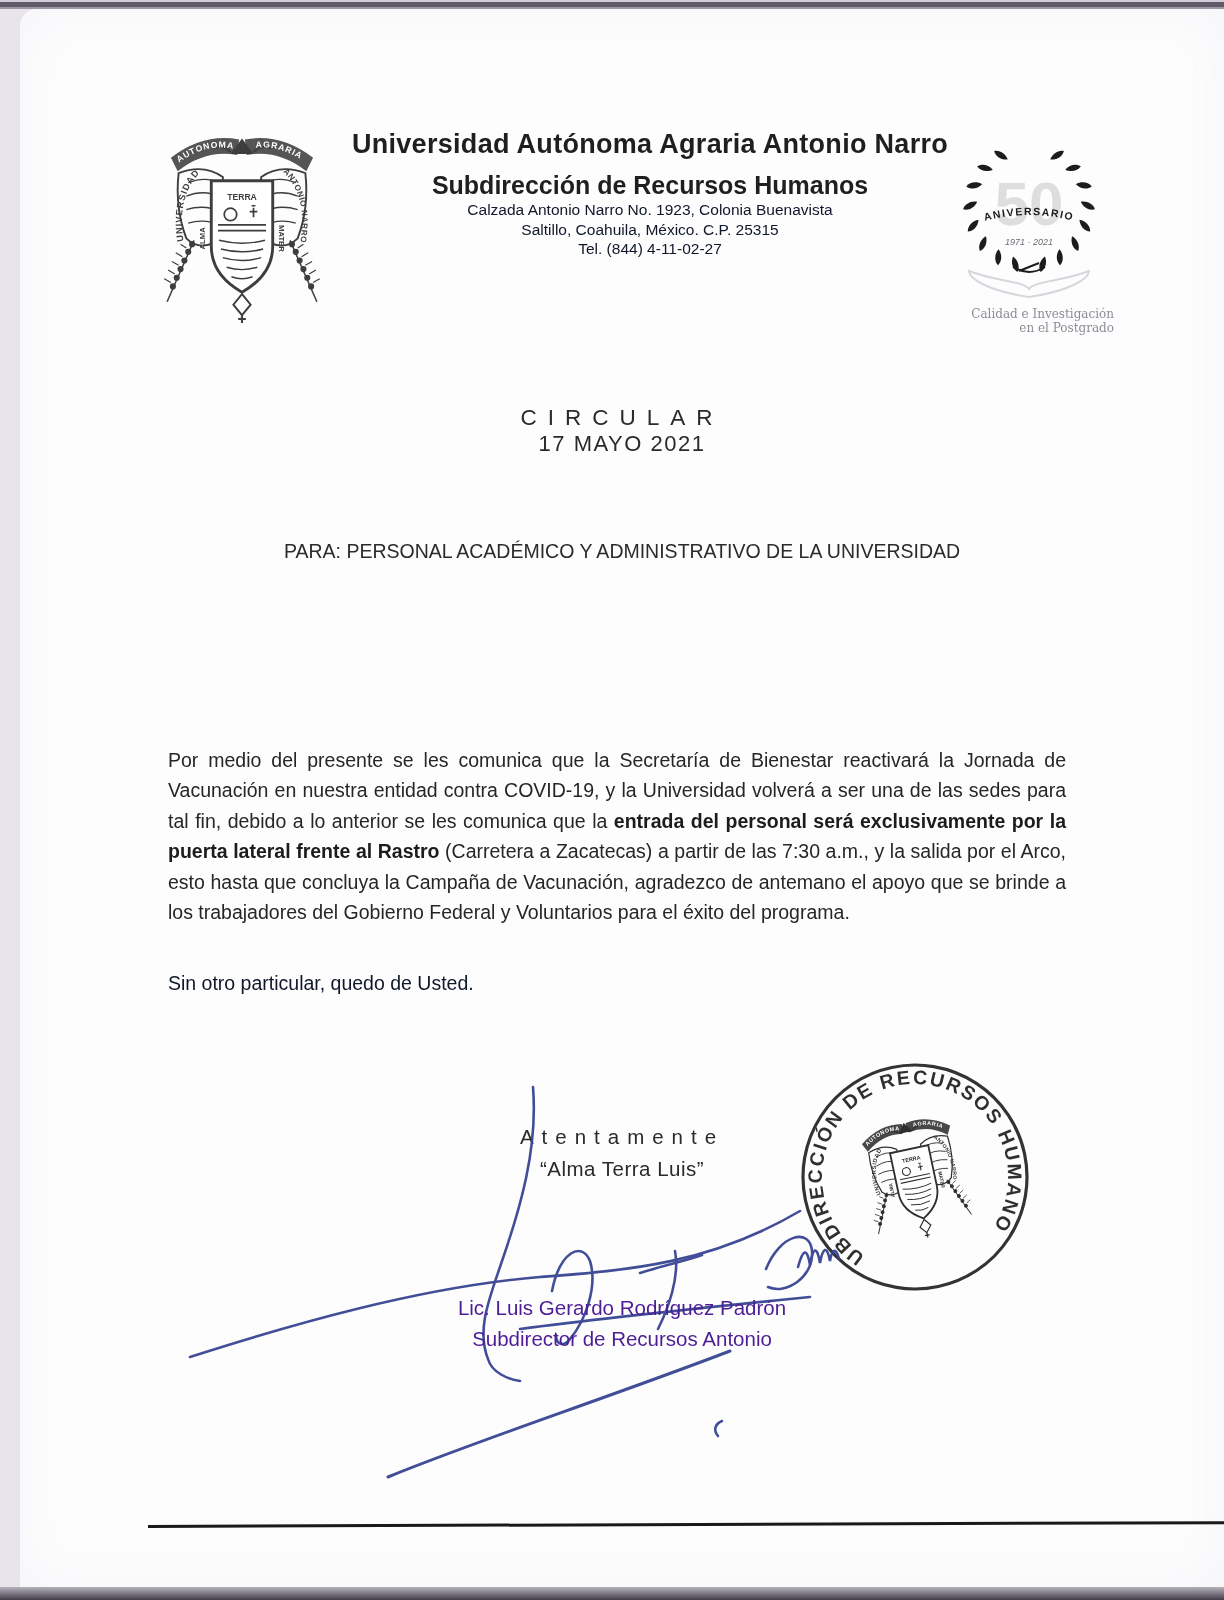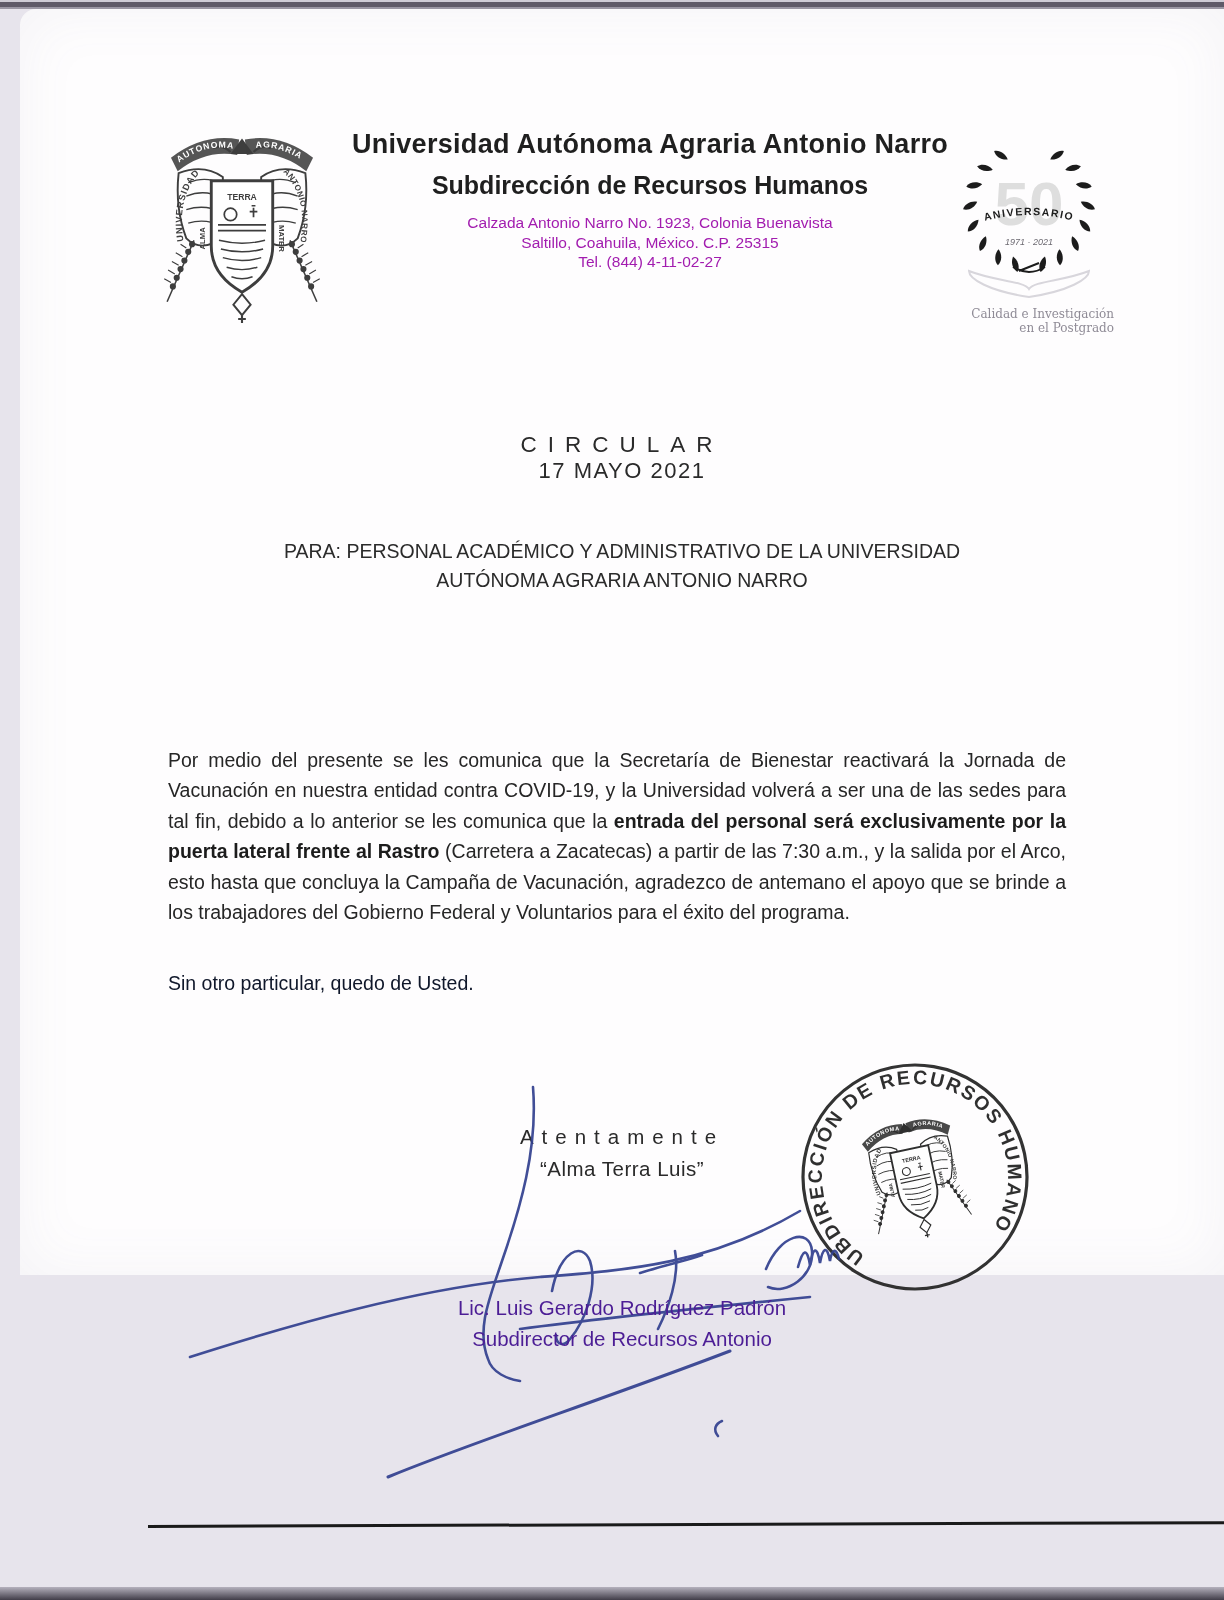--- a/index.html
+++ b/index.html
@@ -6,38 +6,38 @@
   body{
     width:1224px;height:1600px;position:relative;overflow:hidden;
     background:#e7e4ec;
     font-family:"Liberation Sans", sans-serif;
     color:#262626;
   }
   .edge-top{position:absolute;top:0;left:0;right:0;height:9px;
     background:linear-gradient(#cfccd6 0 2px,#5f5a68 2px 7px,#9b97a4 7px 9px);}
   .edge-bottom{position:absolute;bottom:0;left:0;right:0;height:13px;
     background:linear-gradient(#b5b1bd,#413d49);}
-  .page{position:absolute;left:20px;top:9px;width:1204px;height:1266px;
+  .page{position:absolute;left:20px;top:9px;width:1204px;height:1578px;
     background:#fefdfe;border-top-left-radius:16px;
     box-shadow:inset 0 0 60px rgba(120,115,135,.07);}
   .page > *{position:absolute;}
 
   
   .coa-wrap{left:126px;top:114px;width:192px;height:202px;color:#3e3e3e;}
   .header-text{left:300px;top:120px;width:660px;text-align:center;}
   .univ{font-size:27px;font-weight:bold;color:#1f1f1f;letter-spacing:.3px;}
   .dept{font-size:25px;font-weight:bold;color:#1f1f1f;margin-top:11px;}
-  .addr{font-size:15.5px;line-height:19.5px;color:#a21caf;margin-top:13px;}
+  .addr{font-size:15.5px;line-height:19.5px;color:#0f172a;}
 
   .anniv{left:918px;top:110px;width:176px;text-align:right;}
   .anniv-caption{font-family:"DejaVu Serif",serif;font-size:12px;line-height:14px;color:#8f8b96;margin-top:2px;}
 
   
   .circular{left:0;top:396px;width:100%;text-align:center;color:#2a2a2a;}
-  .circ-title{font-size:22.5px;letter-spacing:11px;margin-top:27px;}
+  .circ-title{font-size:22.5px;letter-spacing:11px;}
   .circ-date{font-size:22px;letter-spacing:1.5px;}
   .recipient{left:0;top:528px;width:100%;text-align:center;font-size:19.5px;line-height:29px;color:#2b2b2b;}
 
   
   .body-par{left:148px;top:716px;width:898px;font-size:19.5px;line-height:30.5px;text-align:justify;color:#262626;}
   .body-par b{color:#1c1c1c;}
   .closing{left:148px;top:963px;font-size:19.5px;color:#0f172a;}
 
   
   .salutation{left:0;top:1116px;width:100%;text-align:center;font-size:20.5px;color:#2a2a2a;letter-spacing:8px;}
@@ -184,21 +184,20 @@
     </div>
   </div>
 
   <div class="circular">
     <div class="circ-title">CIRCULAR</div>
     <div class="circ-date">17 MAYO 2021</div>
   </div>
 
   <div class="recipient">
     <div>PARA: PERSONAL ACADÉMICO Y ADMINISTRATIVO DE LA UNIVERSIDAD</div>
-    <div>AUTÓNOMA AGRARIA ANTONIO NARRO</div>
   </div>
 
   <p class="body-par"><span>Por medio del presente se les comunica que la Secretaría de Bienestar reactivará la Jornada de Vacunación en nuestra entidad contra COVID-19, y la Universidad volverá a ser una de las sedes para tal fin, debido a lo anterior se les comunica que la </span><b>entrada del personal será exclusivamente por la puerta lateral frente al Rastro</b><span> (Carretera a Zacatecas) a partir de las 7:30 a.m., y la salida por el Arco, esto hasta que concluya la Campaña de Vacunación, agradezco de antemano el apoyo que se brinde a los trabajadores del Gobierno Federal y Voluntarios para el éxito del programa.</span></p>
 
   <div class="closing">Sin otro particular, quedo de Usted.</div>
 
   <div class="salutation">Atentamente</div>
   <div class="motto">“Alma Terra Luis”</div>
 
   <svg class="stamp-wrap" viewBox="0 0 250 250">

